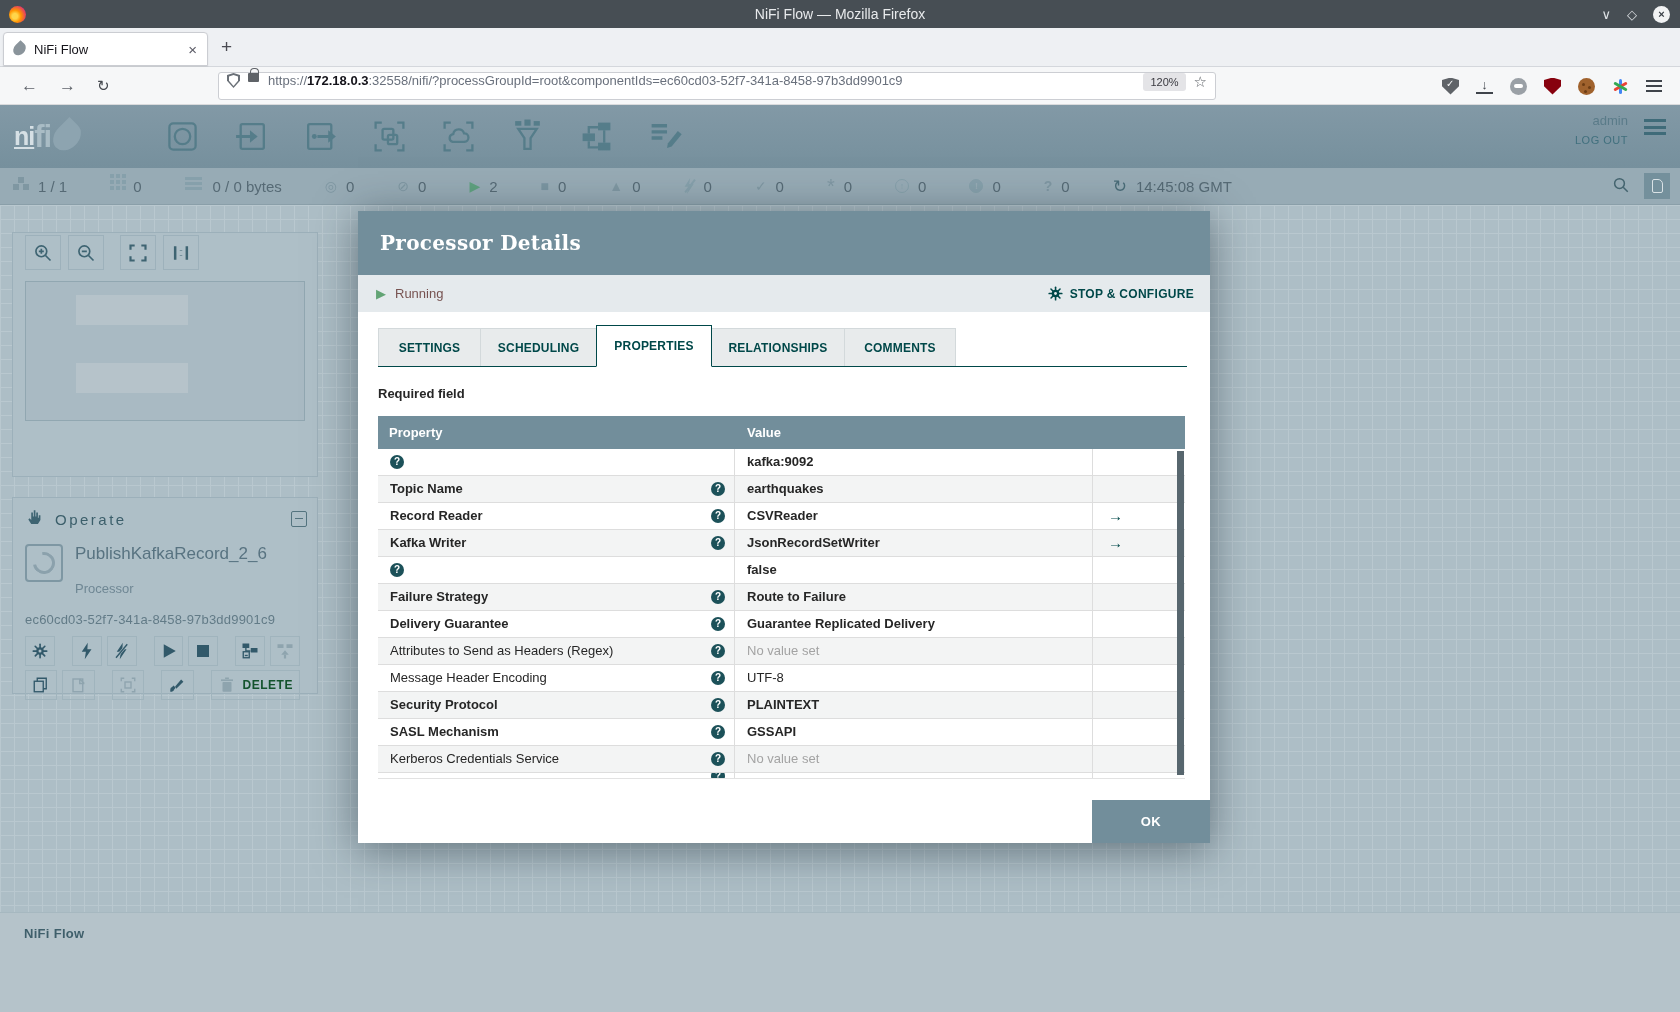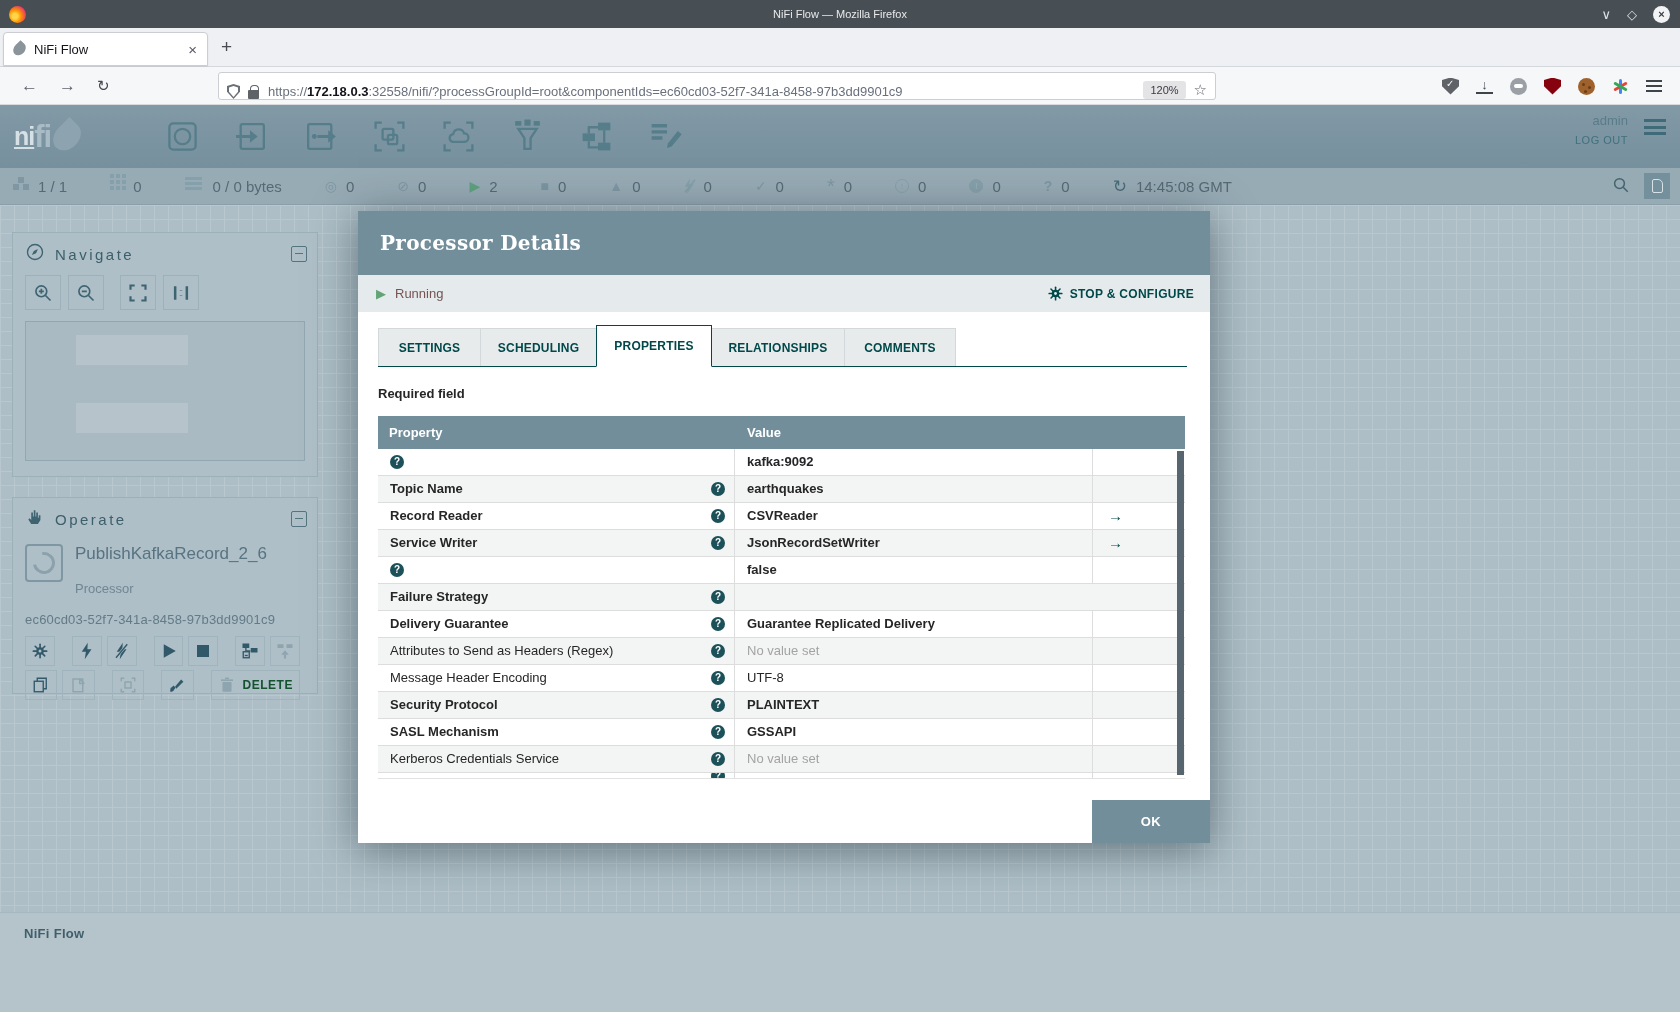--- a/index.html
+++ b/index.html
@@ -4,36 +4,36 @@
 <style>
   * { margin:0; padding:0; box-sizing:border-box; }
   html,body { background:#2b2e31; }
   body { font-family:"Liberation Sans", sans-serif; }
   .screen { position:relative; width:1680px; height:1012px; overflow:hidden; background:#adbec6; }
 
   
   .titlebar { position:absolute; top:0; left:0; width:100%; height:28px; background:#474e54; display:flex; align-items:center; }
   .fx-logo { width:17px; height:17px; margin-left:9px; border-radius:50%;
     background:radial-gradient(circle at 35% 60%, #ffd54a 0 18%, #ff9500 40%, #e3386a 75%, #b5306f 100%); }
-  .win-title { position:absolute; left:0; right:0; text-align:center; color:#e8eaec; font-size:11px; }
+  .win-title { position:absolute; left:0; right:0; text-align:center; color:#e8eaec; font-size:14px; }
   .win-controls { position:absolute; right:10px; top:0; height:28px; display:flex; align-items:center; gap:16px; }
   .win-btn { color:#dfe3e6; font-size:13px; line-height:1; cursor:default; }
   .win-close { width:17px; height:17px; background:#f2f3f4; border-radius:50%; color:#3a4047; font-size:11px; display:flex; align-items:center; justify-content:center; font-weight:bold; }
 
   .tabstrip { position:absolute; top:28px; left:0; width:100%; height:39px; background:#eef0f3; border-bottom:1px solid #d4d7dc; }
   .tab { position:absolute; left:3px; top:4px; width:205px; height:34px; background:#fff; border:1px solid #cbcdd2; border-radius:4px 4px 0 0; display:flex; align-items:center; padding:0 10px; box-shadow:0 1px 2px rgba(0,0,0,.08); }
   .tab-fav { width:11px; height:14px; background:#8a949b; border-radius:0 50% 50% 50%; transform:rotate(45deg); margin-right:9px; flex:none; }
   .tab-title { font-size:13px; color:#15141a; flex:1; }
   .tab-close { font-size:15px; color:#5b5b66; }
   .newtab-btn { position:absolute; left:221px; top:8px; font-size:19px; color:#4a4a52; }
 
   .navbar { position:absolute; top:67px; left:0; width:100%; height:38px; background:#f6f7f8; border-bottom:1px solid #d9dadc; display:flex; align-items:center; }
   .nav-arrow { font-size:17px; color:#5f646b; margin-left:21px; }
   .nav-reload { font-size:15px; color:#45494f; margin-left:21px; }
-  .urlbox { position:absolute; left:218px; top:5px; width:998px; height:28px; background:#fff; border:1px solid #ccced3; border-radius:3px; display:flex; align-items:flex-end; padding:0 8px; }
+  .urlbox { position:absolute; left:218px; top:5px; width:998px; height:28px; background:#fff; border:1px solid #ccced3; border-radius:3px; display:flex; align-items:flex-start; padding:0 8px; }
   .shield-ic { width:13px; height:15px; background:#6a7077; clip-path:polygon(50% 0,100% 14%,100% 52%,50% 100%,0 52%,0 14%); position:relative; margin-right:8px; flex:none; }
   .shield-ic::after{ content:""; position:absolute; inset:2px; background:#fff; clip-path:polygon(50% 0,100% 14%,100% 52%,50% 100%,0 52%,0 14%); }
   .lock-ic { width:11px; height:9px; background:#5f6368; border-radius:1px; position:relative; margin-right:9px; flex:none; }
   .lock-ic::before { content:""; position:absolute; top:-5px; left:2px; width:7px; height:7px; border:1.5px solid #5f6368; border-bottom:none; border-radius:4px 4px 0 0; }
   .url-text { font-size:13px; color:#69707c; white-space:nowrap; overflow:hidden; flex:1; }
   .url-host { color:#14131a; font-weight:bold; }
   .zoom-pill { font-size:11px; color:#3a3a40; background:#e4e4e7; border-radius:3px; padding:3px 7px; margin:0 8px; flex:none; }
   .star-ic { font-size:15px; color:#5f6368; flex:none; }
   .ext-icons { position:absolute; right:18px; top:0; height:38px; display:flex; align-items:center; gap:17px; }
   .ic16 { width:17px; height:17px; position:relative; }
@@ -360,28 +360,20 @@
     </div>
   </div>
 
   <div class="canvas">
     <div class="footer-bar">
       <span>NiFi Flow</span>
     </div>
   </div>
 
   <div class="panel" style="top:232px; height:245px; width:306px;">
-    <div class="panel-head">
-      <span class="pan-ic"><svg viewBox="0 0 24 24">
-            <circle cx="12" cy="12" r="9"></circle>
-            <path class="f" d="M15.5 8.5l-2.2 5-5 2.2 2.2-5z"></path>
-          </svg></span>
-      <span class="pt">Navigate</span>
-      <span class="collapse"></span>
-    </div>
     <div class="nav-tools">
       <span class="sq">
           <svg viewBox="0 0 24 24">
             <circle cx="10" cy="10" r="6.5"></circle>
             <path d="M15 15l6 6M7 10h6M10 7v6"></path>
           </svg>
         </span>
       <span class="sq">
           <svg viewBox="0 0 24 24">
             <circle cx="10" cy="10" r="6.5"></circle>
@@ -569,38 +561,39 @@
             <div class="prow req">
     <span class="cell-p">
       <span class="p-name">Record Reader</span>
       <span class="help-ic">?</span>
     </span>
     <span class="cell-v"><span class="p-val">CSVReader</span></span>
     <span class="cell-l"><span class="p-link">→</span></span>
   </div>
             <div class="prow alt req">
     <span class="cell-p">
-      <span class="p-name">Service Writer</span>
+      <span class="p-name">Kafka Writer</span>
       <span class="help-ic">?</span>
     </span>
     <span class="cell-v"><span class="p-val">JsonRecordSetWriter</span></span>
     <span class="cell-l"><span class="p-link">→</span></span>
   </div>
             <div class="prow req">
     <span class="cell-p">
       <span class="help-ic">?</span>
     </span>
     <span class="cell-v"><span class="p-val">false</span></span>
     <span class="cell-l"><span class="p-link"></span></span>
   </div>
             <div class="prow alt req">
     <span class="cell-p">
       <span class="p-name">Failure Strategy</span>
       <span class="help-ic">?</span>
     </span>
+    <span class="cell-v"><span class="p-val">Route to Failure</span></span>
     <span class="cell-l"><span class="p-link"></span></span>
   </div>
             <div class="prow req">
     <span class="cell-p">
       <span class="p-name">Delivery Guarantee</span>
       <span class="help-ic">?</span>
     </span>
     <span class="cell-v"><span class="p-val">Guarantee Replicated Delivery</span></span>
     <span class="cell-l"><span class="p-link"></span></span>
   </div>

